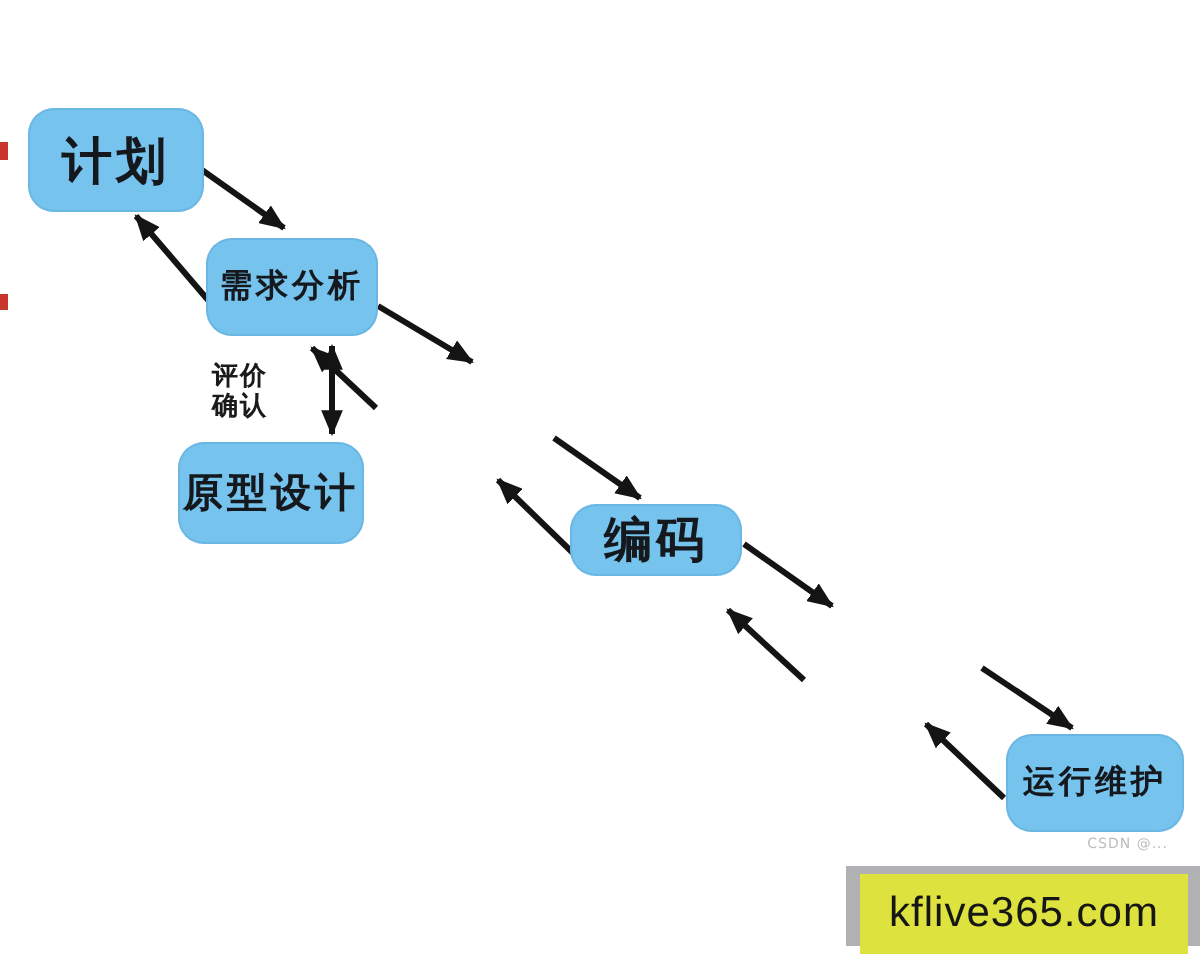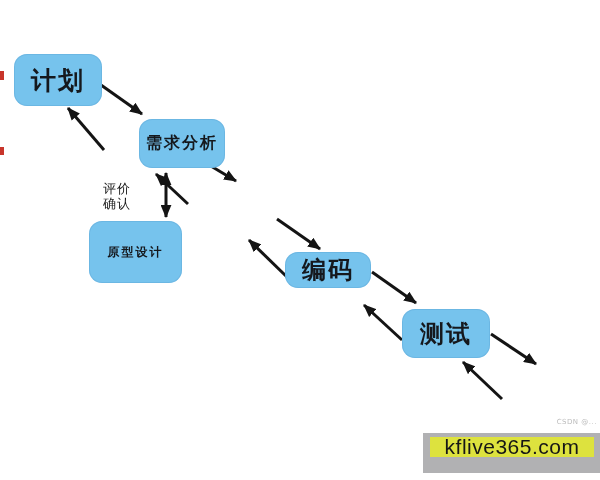--- a/index.html
+++ b/index.html
@@ -16,48 +16,48 @@
     position:absolute;
     background:#76c3ed;
     border-radius:13px;
     color:#15181d;
     font-weight:bold;
     display:flex;align-items:center;justify-content:center;
     letter-spacing:2px;
     box-shadow:0 0 0 1px rgba(90,160,210,.35) inset;
   }
   .node-plan   {left:14px; top:54px;  width:88px; height:52px; font-size:25px;}
-  .node-req    {left:103px;top:119px; width:86px; height:49px; font-size:16px;margin-left:36px;}
+  .node-req    {left:103px;top:119px; width:86px; height:49px; font-size:16px;}
   .node-design {left:183px;top:186px; width:94px; height:52px; font-size:25px;}
-  .node-proto  {left:89px; top:221px; width:93px; height:62px; font-size:12px;}
+  .node-proto  {left:89px; top:221px; width:93px; height:51px; font-size:20px;}
   .node-code   {left:285px;top:252px; width:86px; height:36px; font-size:24px;}
   .node-test   {left:402px;top:309px; width:88px; height:49px; font-size:24px;}
   .node-maint  {left:503px;top:367px; width:89px; height:49px; font-size:16px;}
 
   .edge-label{
     position:absolute;left:100px;top:181px;width:34px;
-    font-size:13px;font-weight:normal;color:#1a1a1a;line-height:15px;
-    text-align:center;letter-spacing:1px;
+    font-size:13px;font-weight:bold;color:#1a1a1a;line-height:15px;
+    text-align:right;letter-spacing:1px;
   }
 
   .red-mark{position:absolute;background:#c8352b;}
   .red-mark.m1{left:0;top:71px;width:4px;height:9px;}
   .red-mark.m2{left:0;top:147px;width:4px;height:8px;}
 
   .csdn-mark{
-    position:absolute;right:3px;top:418px;
+    position:absolute;right:16px;top:418px;
     font-size:7px;color:#bcbcbc;letter-spacing:.5px;
   }
 
   .banner{
     position:absolute;left:423px;top:433px;width:177px;height:40px;
     background:#b1b1b3;
   }
   .banner-inner{
-    position:absolute;left:7px;top:4px;width:164px;height:20px;
+    position:absolute;left:7px;top:4px;width:164px;height:40px;
     background:#dde23e;
     display:flex;align-items:center;justify-content:center;
     font-family:"Liberation Sans","DejaVu Sans",sans-serif;
     font-size:21px;color:#161616;letter-spacing:.5px;
   }
 </style>
 </head>
 <body>
 
 <div id="stage">
@@ -78,21 +78,21 @@
     <line x1="372" y1="272" x2="416" y2="303" marker-end="url(#ah)"></line>
     <line x1="402" y1="340" x2="364" y2="305" marker-end="url(#ah)"></line>
     <line x1="491" y1="334" x2="536" y2="364" marker-end="url(#ah)"></line>
     <line x1="502" y1="399" x2="463" y2="362" marker-end="url(#ah)"></line>
   </svg>
 
   <div class="node node-plan">计划</div>
   <div class="node node-req">需求分析</div>
   <div class="node node-proto">原型设计</div>
   <div class="node node-code">编码</div>
-  <div class="node node-test">测试</div>
+  <div class="node node-maint">运行维护</div>
 
   <div class="edge-label">
     <div>评价</div>
     <div>确认</div>
   </div>
 
   <div class="red-mark m1"></div>
   <div class="red-mark m2"></div>
 
   <div class="csdn-mark">CSDN @...</div>

